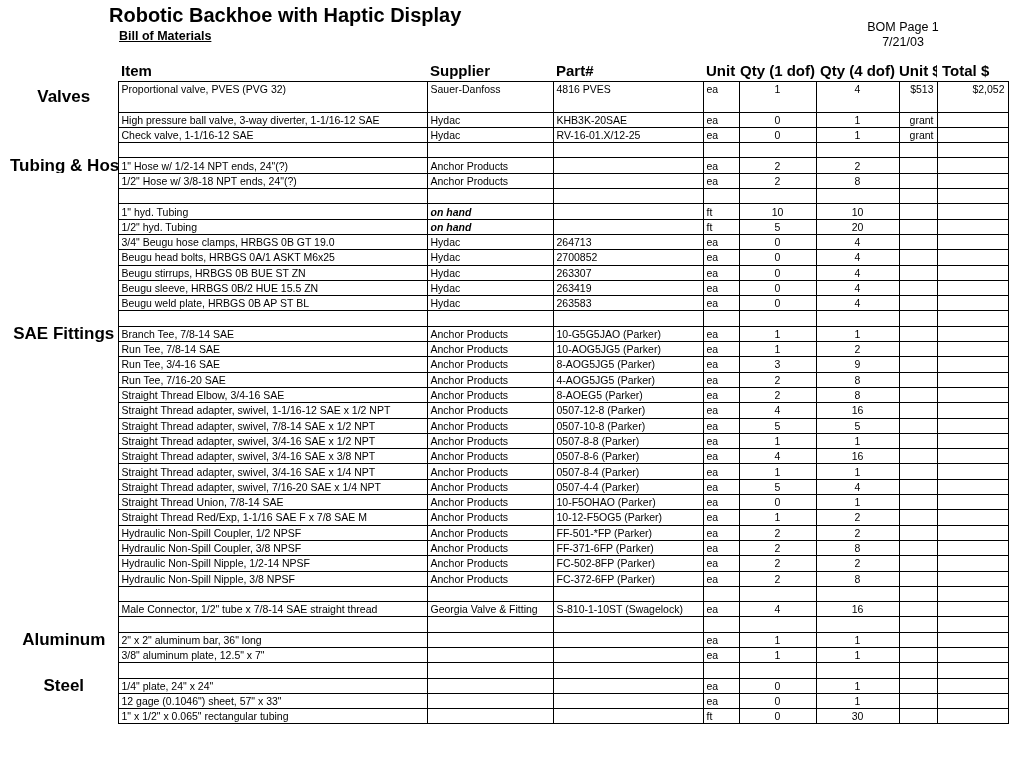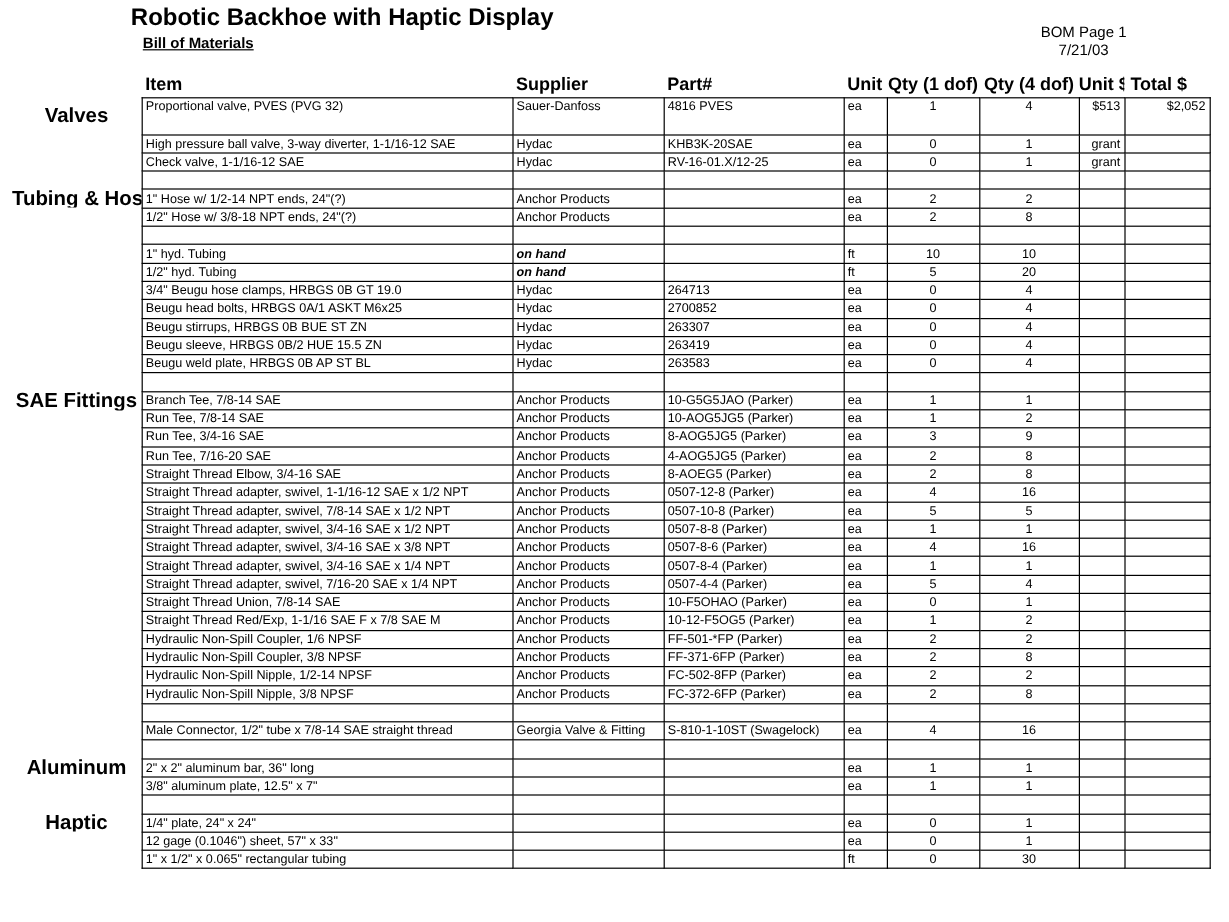--- a/index.html
+++ b/index.html
@@ -394,21 +394,21 @@
         <td class="td-supplier">Anchor Products</td>
         <td class="td-part">10-12-F5OG5 (Parker)</td>
         <td class="td-unit">ea</td>
         <td class="td-qty">1</td>
         <td class="td-qty">2</td>
         <td class="td-money"></td>
         <td class="td-money"></td>
       </tr>
       <tr>
         <td class="gutter"></td>
-        <td class="td-item">Hydraulic Non-Spill Coupler, 1/6 NPSF</td>
+        <td class="td-item">Hydraulic Non-Spill Coupler, 1/2 NPSF</td>
         <td class="td-supplier">Anchor Products</td>
         <td class="td-part">FF-501-*FP (Parker)</td>
         <td class="td-unit">ea</td>
         <td class="td-qty">2</td>
         <td class="td-qty">2</td>
         <td class="td-money"></td>
         <td class="td-money"></td>
       </tr>
       <tr>
         <td class="gutter"></td>
@@ -503,21 +503,21 @@
         <td class="td-item"></td>
         <td class="td-supplier"></td>
         <td class="td-part"></td>
         <td class="td-unit"></td>
         <td class="td-qty"></td>
         <td class="td-qty"></td>
         <td class="td-money"></td>
         <td class="td-money"></td>
       </tr>
       <tr>
-        <td class="gutter">Haptic</td>
+        <td class="gutter">Steel</td>
         <td class="td-item">1/4" plate, 24" x 24"</td>
         <td class="td-supplier"></td>
         <td class="td-part"></td>
         <td class="td-unit">ea</td>
         <td class="td-qty">0</td>
         <td class="td-qty">1</td>
         <td class="td-money"></td>
         <td class="td-money"></td>
       </tr>
       <tr>

